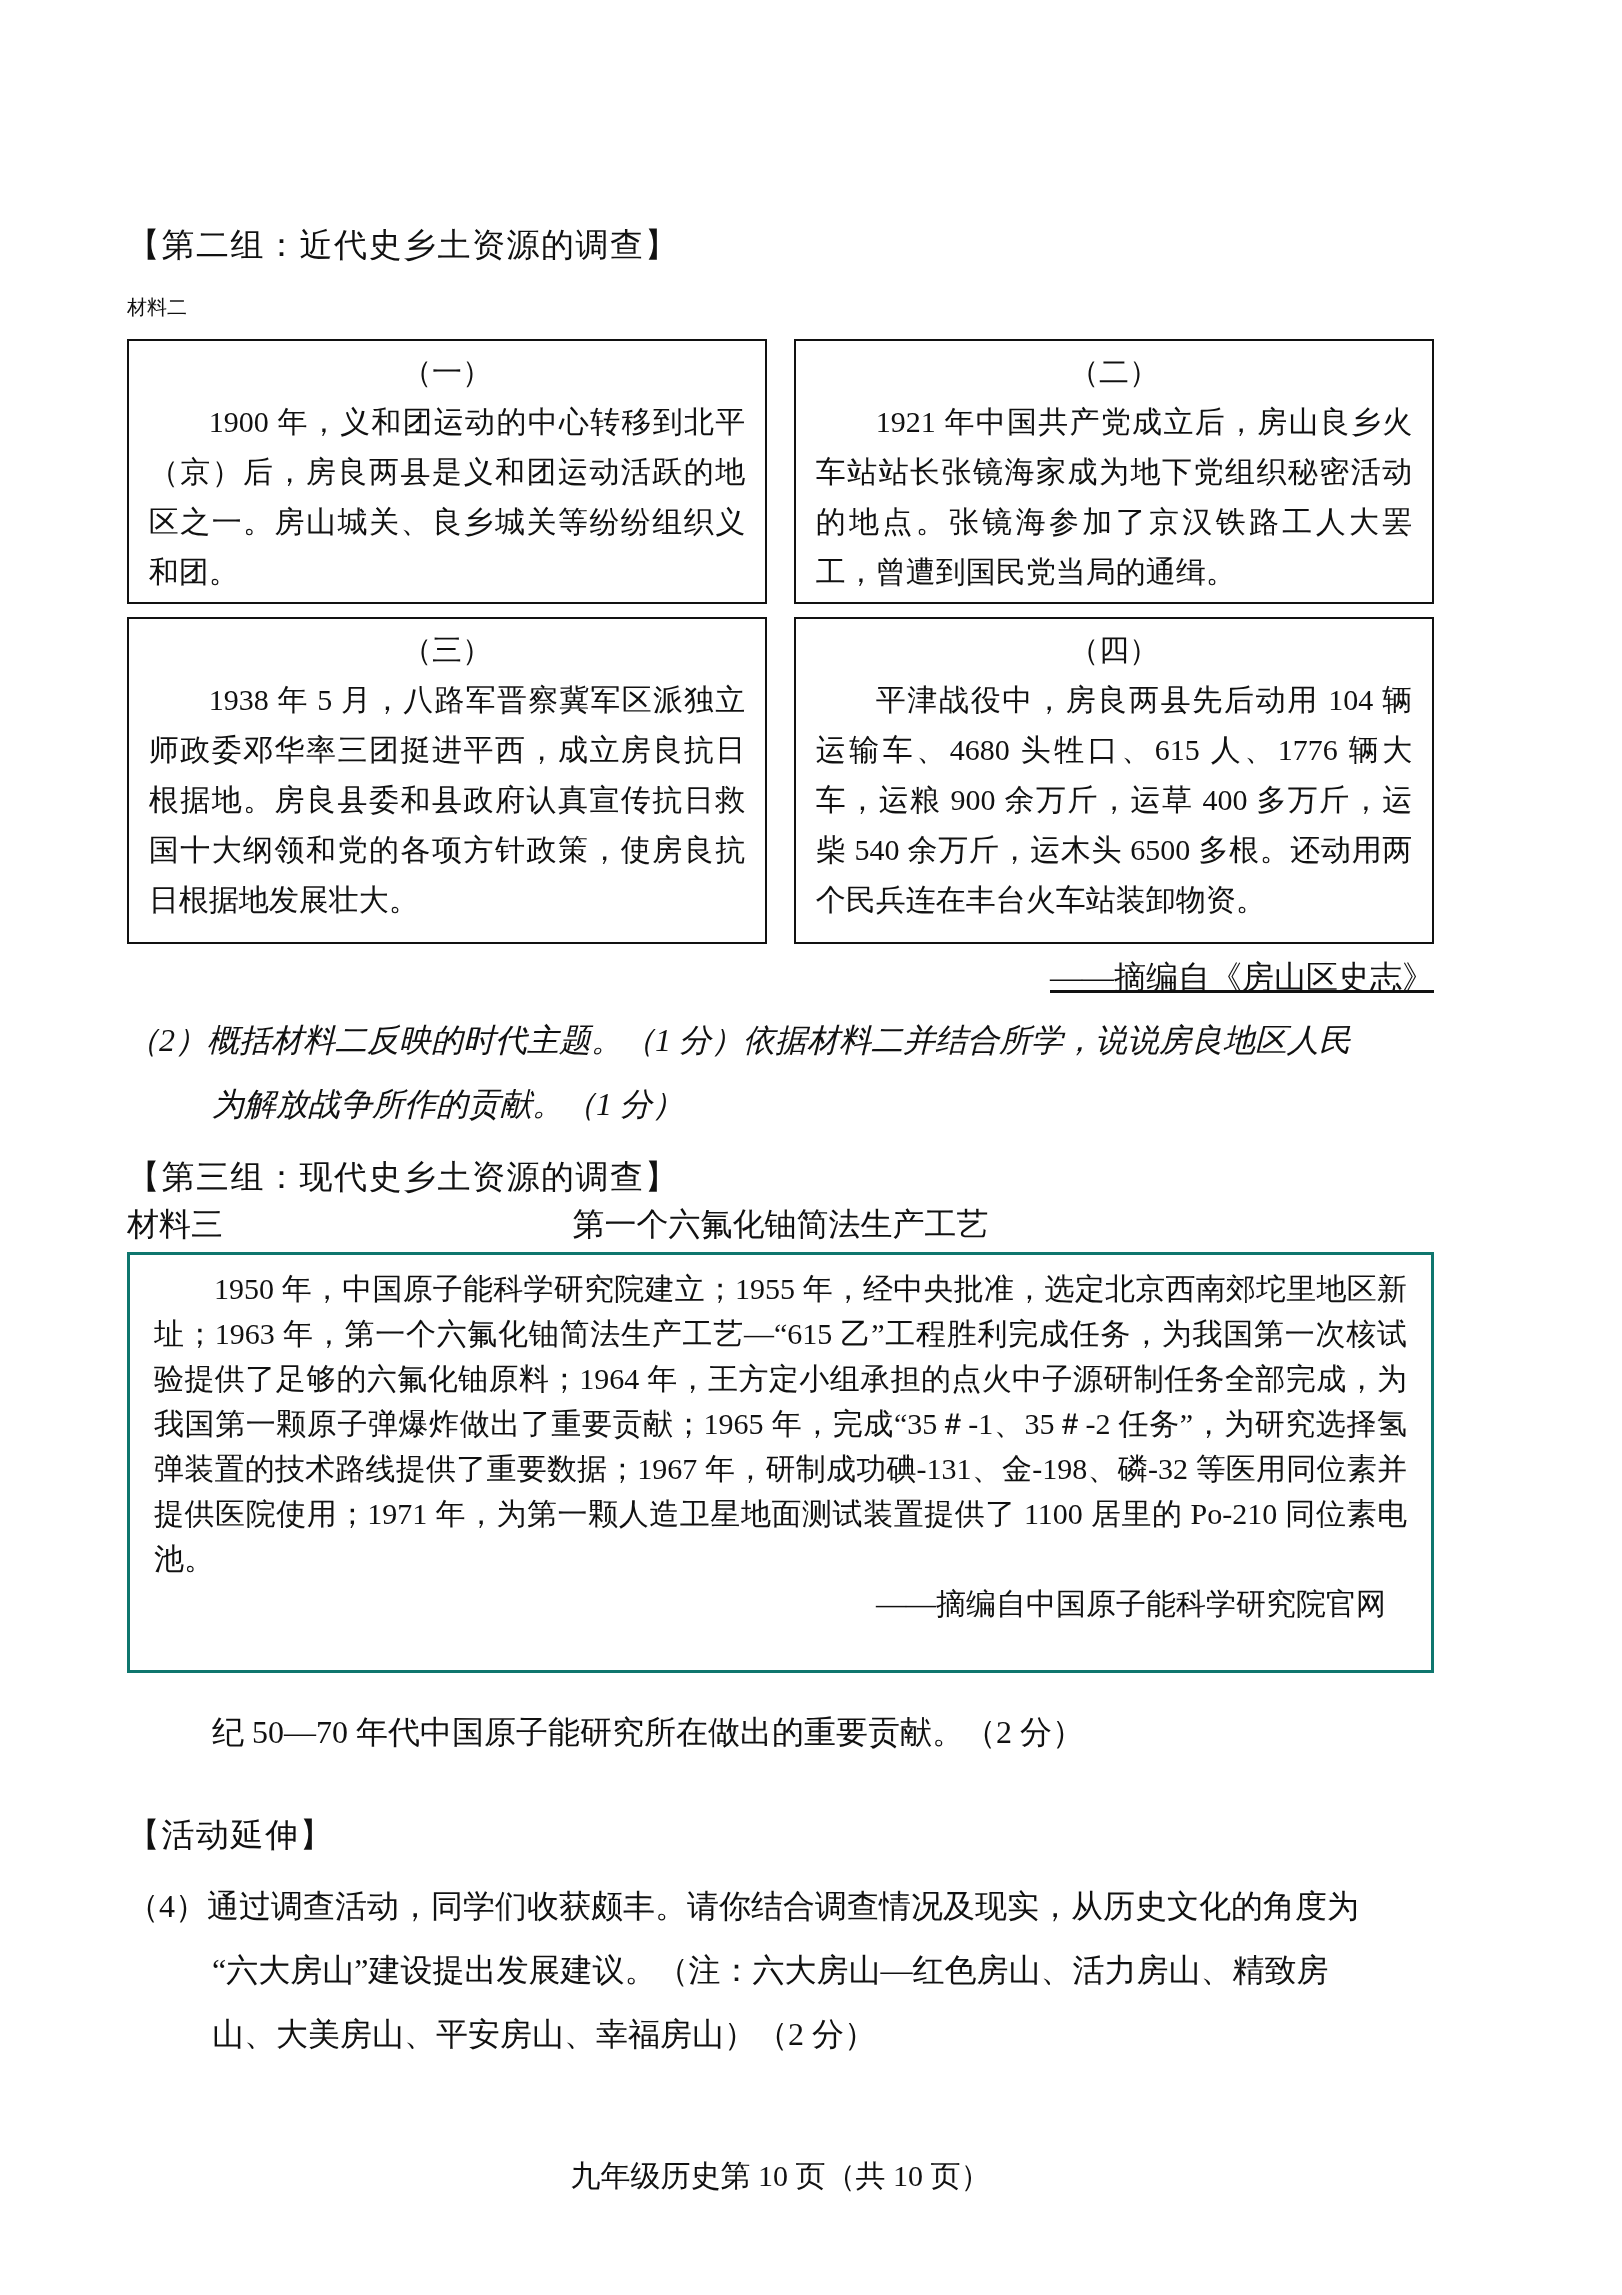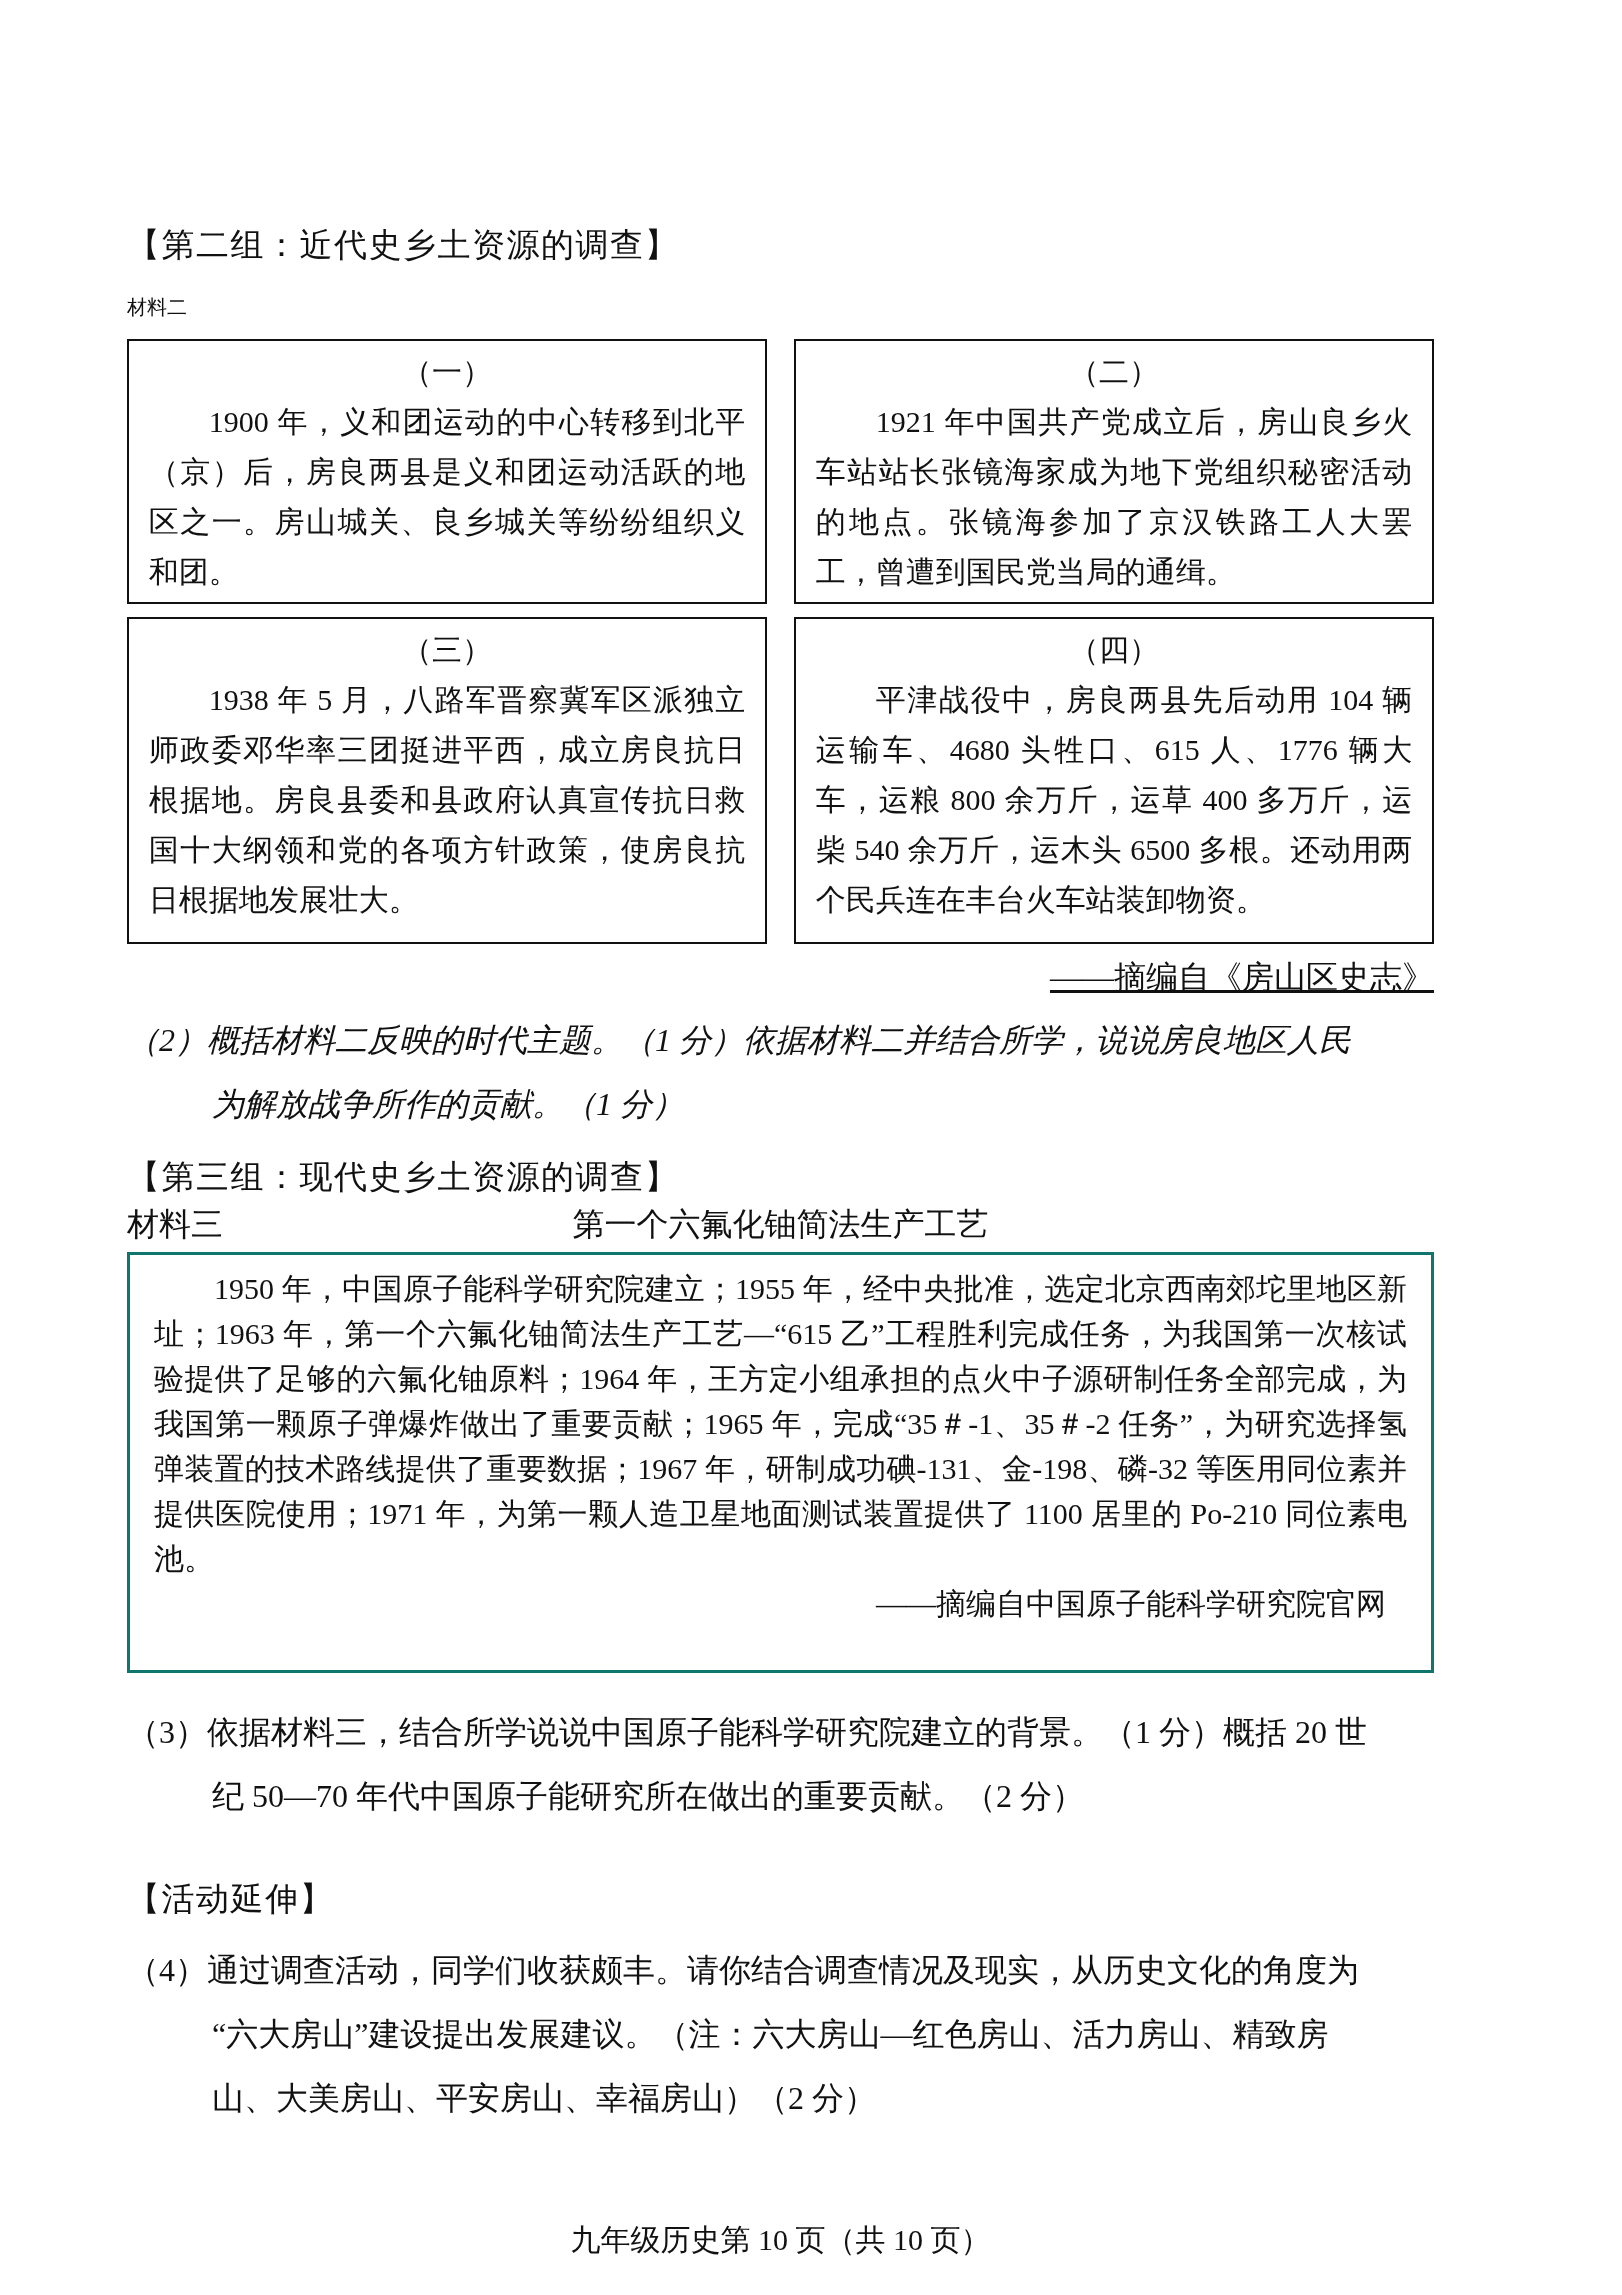--- a/index.html
+++ b/index.html
@@ -131,21 +131,21 @@
     <div class="mbox">
       <div class="mbox-title">（二）</div>
       <div class="mbox-text">1921 年中国共产党成立后，房山良乡火车站站长张镜海家成为地下党组织秘密活动的地点。张镜海参加了京汉铁路工人大罢工，曾遭到国民党当局的通缉。</div>
     </div>
     <div class="mbox">
       <div class="mbox-title">（三）</div>
       <div class="mbox-text">1938 年 5 月，八路军晋察冀军区派独立师政委邓华率三团挺进平西，成立房良抗日根据地。房良县委和县政府认真宣传抗日救国十大纲领和党的各项方针政策，使房良抗日根据地发展壮大。</div>
     </div>
     <div class="mbox">
       <div class="mbox-title">（四）</div>
-      <div class="mbox-text">平津战役中，房良两县先后动用 104 辆运输车、4680 头牲口、615 人、1776 辆大车，运粮 800 余万斤，运草 400 多万斤，运柴 540 余万斤，运木头 6500 多根。还动用两个民兵连在丰台火车站装卸物资。</div>
+      <div class="mbox-text">平津战役中，房良两县先后动用 104 辆运输车、4680 头牲口、615 人、1776 辆大车，运粮 900 余万斤，运草 400 多万斤，运柴 540 余万斤，运木头 6500 多根。还动用两个民兵连在丰台火车站装卸物资。</div>
     </div>
   </div>
 
   <div class="source-line">——摘编自《房山区史志》</div>
 
   <div class="question q2">
     <div>（2）概括材料二反映的时代主题。（1 分）依据材料二并结合所学，说说房良地区人民</div>
     <div class="cont">为解放战争所作的贡献。（1 分）</div>
   </div>
 
@@ -155,21 +155,20 @@
     <span class="m3label">材料三</span>
     <span>第一个六氟化铀简法生产工艺</span>
   </div>
 
   <div class="bigbox">
     <div class="bigbox-text">1950 年，中国原子能科学研究院建立；1955 年，经中央批准，选定北京西南郊坨里地区新址；1963 年，第一个六氟化铀简法生产工艺—“615 乙”工程胜利完成任务，为我国第一次核试验提供了足够的六氟化铀原料；1964 年，王方定小组承担的点火中子源研制任务全部完成，为我国第一颗原子弹爆炸做出了重要贡献；1965 年，完成“35＃-1、35＃-2 任务”，为研究选择氢弹装置的技术路线提供了重要数据；1967 年，研制成功碘-131、金-198、磷-32 等医用同位素并提供医院使用；1971 年，为第一颗人造卫星地面测试装置提供了 1100 居里的 Po-210 同位素电池。</div>
     <div class="bigbox-source">——摘编自中国原子能科学研究院官网</div>
   </div>
 
   <div class="question q3">
-    <div>（3）依据材料三，结合所学说说中国原子能科学研究院建立的背景。（1 分）概括 20 世</div>
     <div class="cont">纪 50—70 年代中国原子能研究所在做出的重要贡献。（2 分）</div>
   </div>
 
   <div class="sec-header ext-header">【活动延伸】</div>
 
   <div class="question q4">
     <div>（4）通过调查活动，同学们收获颇丰。请你结合调查情况及现实，从历史文化的角度为</div>
     <div class="cont">“六大房山”建设提出发展建议。（注：六大房山—红色房山、活力房山、精致房</div>
     <div class="cont">山、大美房山、平安房山、幸福房山）（2 分）</div>
   </div>

